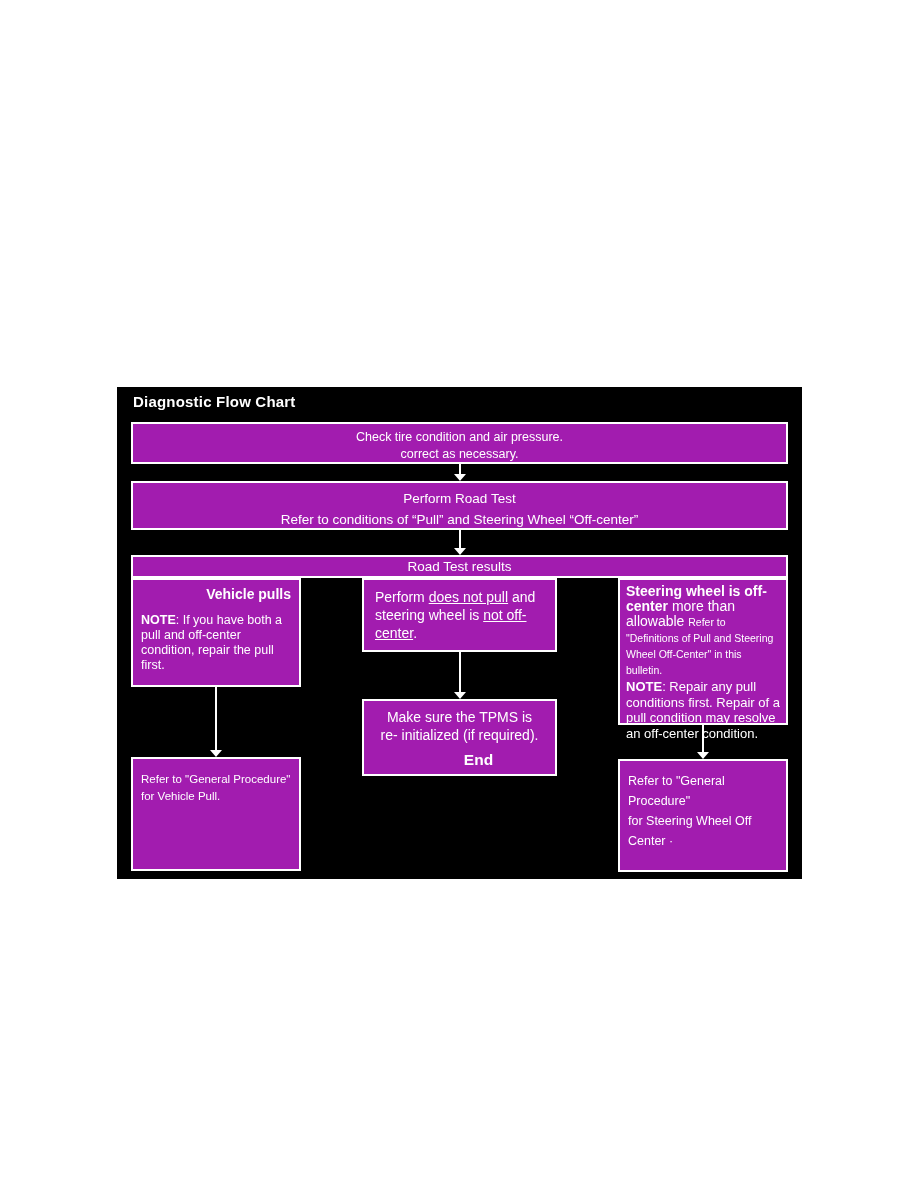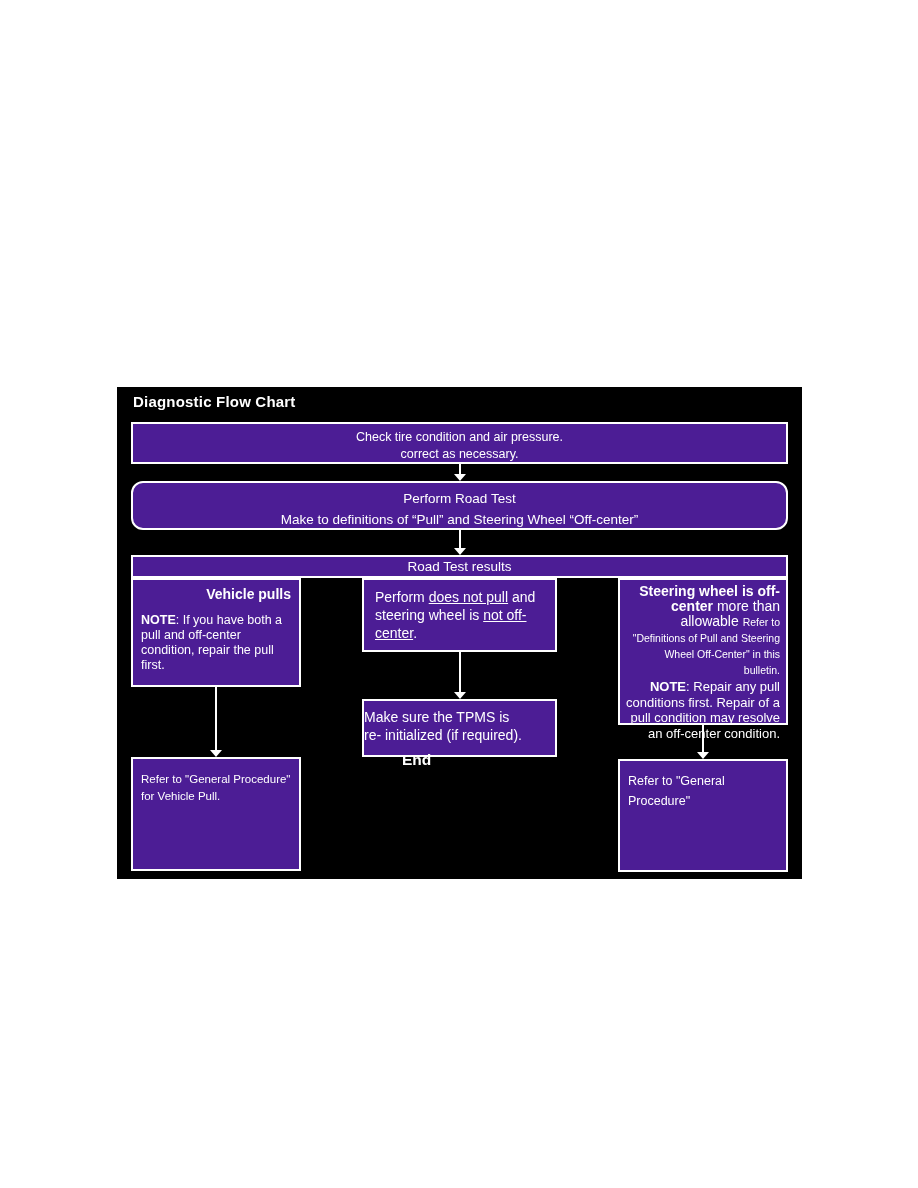--- a/index.html
+++ b/index.html
@@ -8,46 +8,46 @@
 
   .chart {
     position: absolute; left: 117px; top: 387px; width: 685px; height: 492px;
     background: #000000; color: #ffffff;
   }
   .chart-title {
     position: absolute; left: 16px; top: 6px;
     font-size: 15px; font-weight: bold; letter-spacing: 0.2px;
   }
   .box {
-    position: absolute; background: #4c1d95;
+    position: absolute; background: #a21caf;
     border: 2px solid #ffffff; color: #ffffff;
   }
   .wide { left: 14px; width: 657px; text-align: center; }
   .b-check   { top: 35px;  height: 42px;  font-size: 12.5px; padding-top: 5px; }
   .b-check div { line-height: 17px; }
-  .b-road    { top: 94px;  height: 49px;  font-size: 13.5px; padding-top: 5px; border-radius: 12px; }
+  .b-road    { top: 94px;  height: 49px;  font-size: 13.5px; padding-top: 5px; }
   .b-road div { line-height: 21px; }
   .b-results { top: 168px; height: 23px;  font-size: 13.5px; line-height: 19px; }
 
   .b-pulls { left: 14px; top: 191px; width: 170px; height: 109px; padding: 6px 8px; font-size: 12.5px; }
   .b-pulls .heading { text-align: right; font-weight: bold; font-size: 14px; margin-bottom: 11px; }
   .b-pulls p { line-height: 15px; }
 
   .b-nopull { left: 245px; top: 191px; width: 195px; height: 74px; padding: 8px 11px; font-size: 14px; line-height: 18px; }
   .u { text-decoration: underline; }
 
-  .b-offcenter { left: 501px; top: 191px; width: 170px; height: 147px; padding: 4px 6px; font-size: 13px; text-align: right; }
+  .b-offcenter { left: 501px; top: 191px; width: 170px; height: 147px; padding: 4px 6px; font-size: 13px; }
   .b-offcenter .lead { line-height: 15px; }
   .b-offcenter .lead .bold { font-weight: bold; font-size: 14px; }
   .b-offcenter .lead .big { font-size: 14px; }
   .b-offcenter .lead .small { font-size: 10.5px; }
   .b-offcenter .note { line-height: 15.5px; margin-top: 1px; }
   .bold { font-weight: bold; }
 
-  .b-tpms { left: 245px; top: 312px; width: 195px; height: 58px; padding-top: 7px; font-size: 14px; }
+  .b-tpms { left: 245px; top: 312px; width: 195px; height: 77px; text-align: center; padding-top: 7px; font-size: 14px; }
   .b-tpms div { line-height: 18px; }
   .b-tpms .end { font-weight: bold; font-size: 15.5px; margin-top: 7px; padding-left: 38px; }
 
   .b-referpull { left: 14px; top: 370px; width: 170px; height: 114px; padding: 12px 8px; font-size: 11.5px; }
   .b-referpull div { line-height: 17px; }
   .b-referoff { left: 501px; top: 372px; width: 170px; height: 113px; padding: 10px 8px; font-size: 12.5px; }
   .b-referoff div { line-height: 20px; }
 
   .arrow { position: absolute; width: 20px; }
   .arrow .stem { position: absolute; left: 9px; top: 0; bottom: 5px; width: 2px; background: #ffffff; }
@@ -74,21 +74,21 @@
     <div>correct as necessary.</div>
   </div>
 
   <div class="arrow a1">
     <div class="stem"></div>
     <div class="head"></div>
   </div>
 
   <div class="box wide b-road">
     <div>Perform Road Test</div>
-    <div>Make to definitions of “Pull” and Steering Wheel “Off-center”</div>
+    <div>Refer to conditions of “Pull” and Steering Wheel “Off-center”</div>
   </div>
 
   <div class="arrow a2">
     <div class="stem"></div>
     <div class="head"></div>
   </div>
 
   <div class="box wide b-results">
     <span>Road Test results</span>
   </div>
@@ -128,15 +128,16 @@
     <div class="end">End</div>
   </div>
 
   <div class="box b-referpull">
     <div>Refer to "General Procedure"</div>
     <div>for Vehicle Pull.</div>
   </div>
 
   <div class="box b-referoff">
     <div>Refer to "General Procedure"</div>
+    <div>for Steering Wheel Off Center ·</div>
   </div>
 
 </div>
 
 </body></html>

